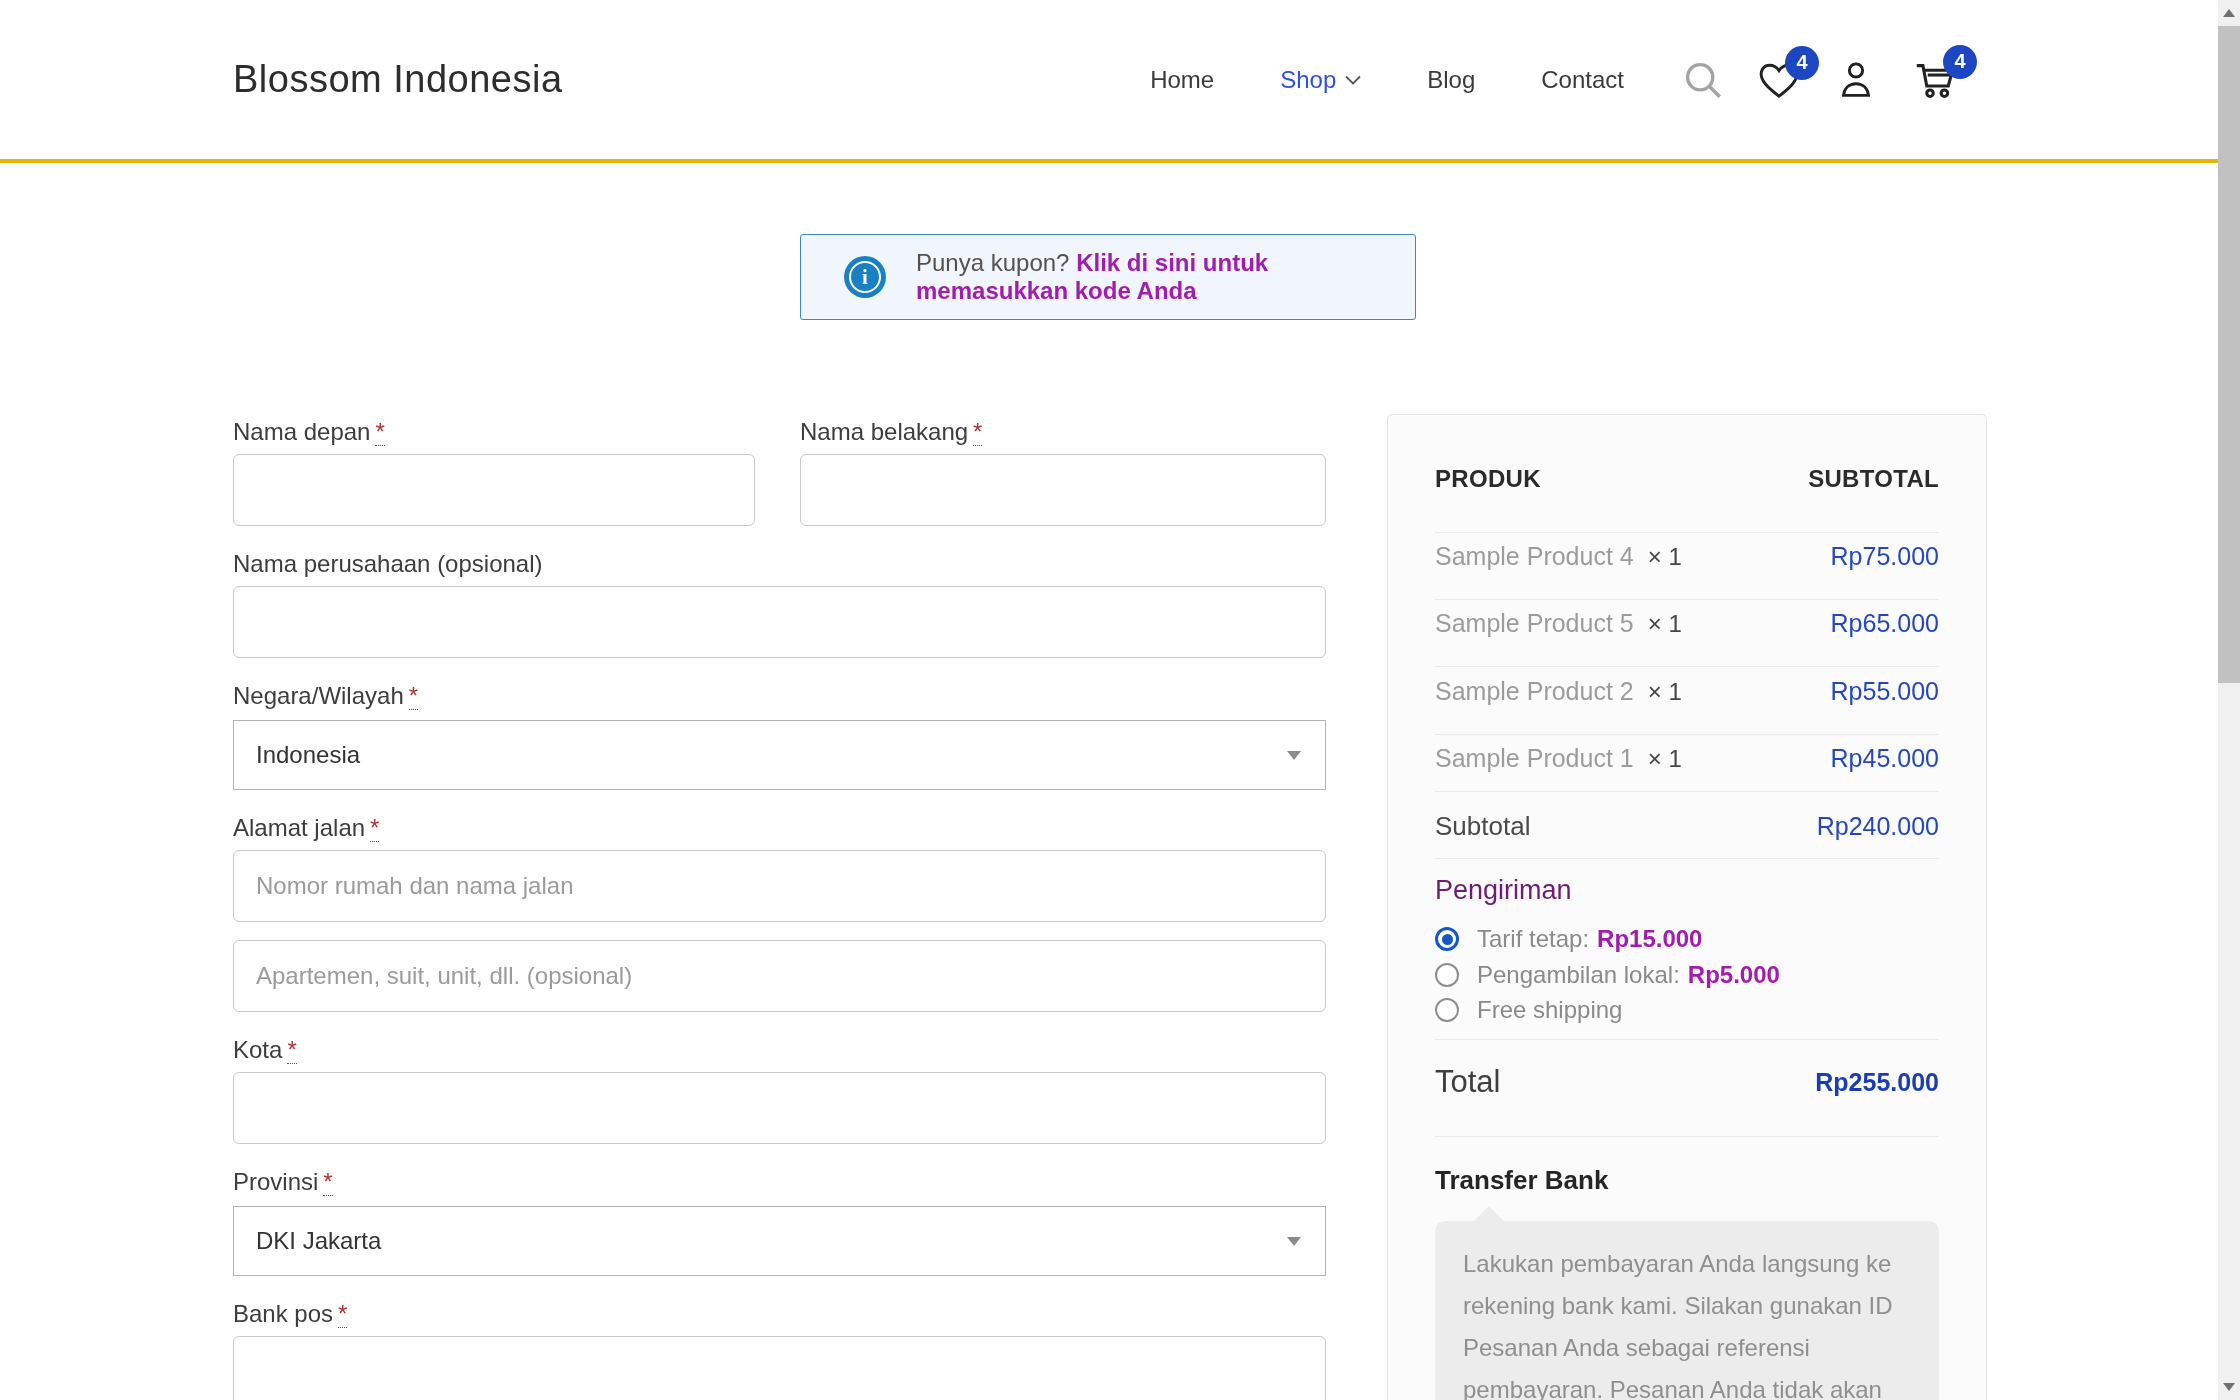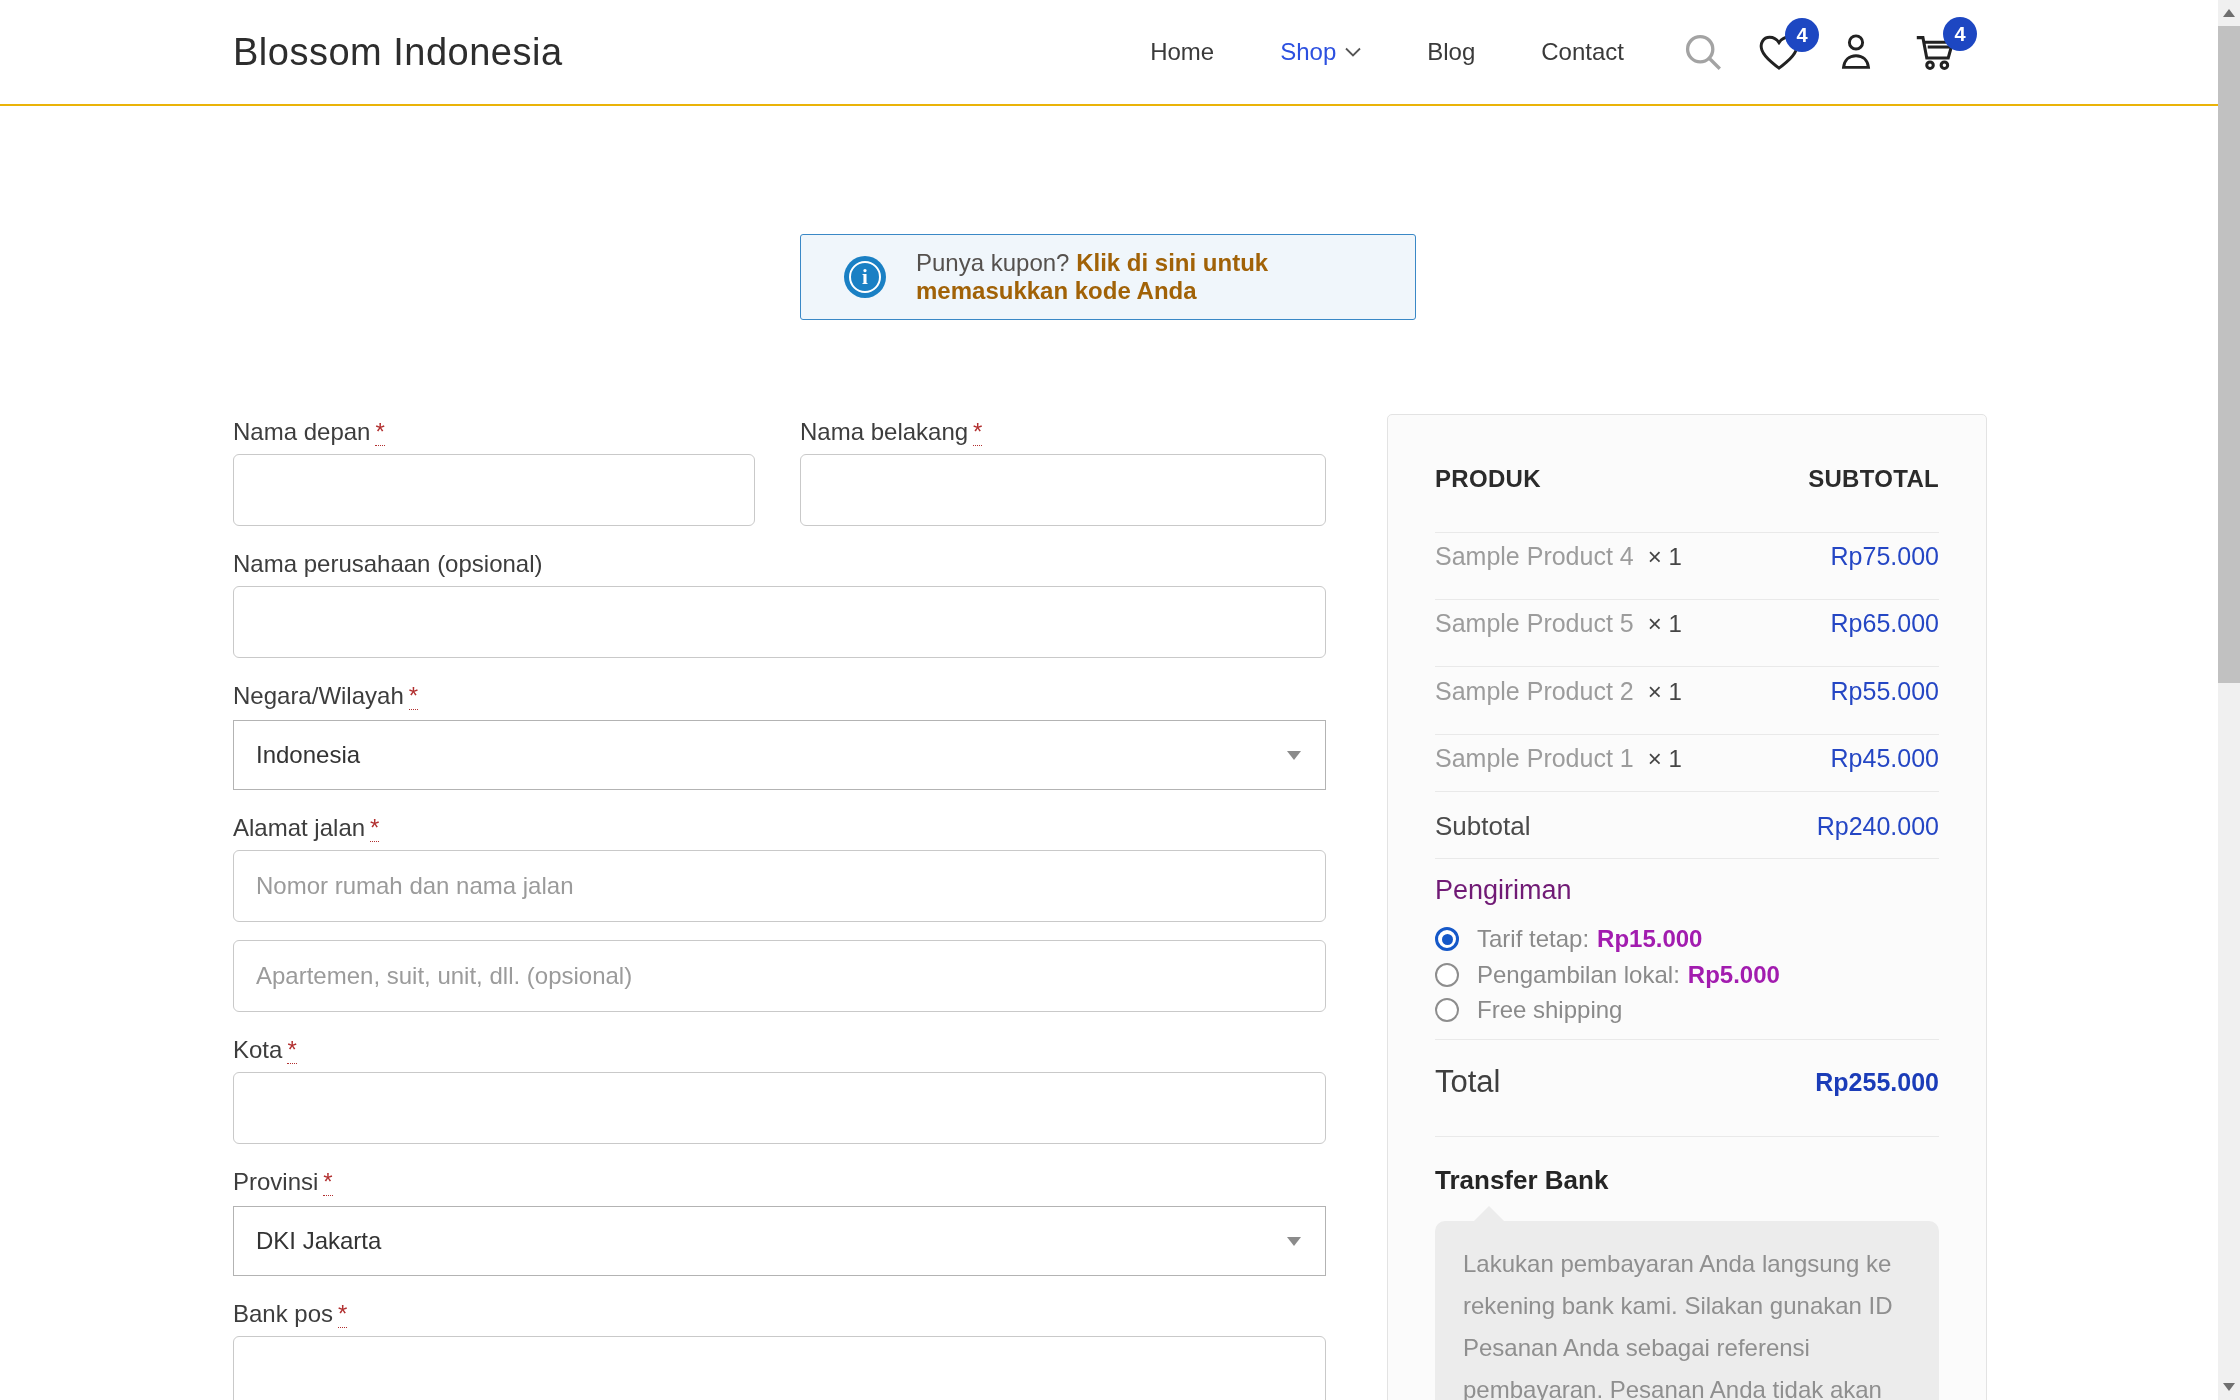--- a/index.html
+++ b/index.html
@@ -1,22 +1,22 @@
 <!DOCTYPE html>
 <html><head>
 <meta charset="utf-8">
 <style>
   * { margin:0; padding:0; box-sizing:border-box; }
   html,body { width:2240px; height:1400px; background:#fff; }
   body { font-family:"Liberation Sans","DejaVu Sans",sans-serif; color:#3c3c3c; }
   .page { position:relative; width:2240px; height:1400px; overflow:hidden; background:#fff; }
 
   
-  .site-header { position:absolute; top:0; left:0; width:2218px; height:106px;
-                 border-bottom:2px solid #eab308; display:flex; align-items:center;
+  .site-header { position:absolute; top:0; left:0; width:2218px; height:163px;
+                 border-bottom:4px solid #eab308; display:flex; align-items:center;
                  padding:0 258px 0 233px; background:#fff; z-index:5; }
   .logo { font-size:38px; font-weight:500; color:#2d2d2d; letter-spacing:.5px; white-space:nowrap; }
   .main-nav { margin-left:auto; display:flex; align-items:center; gap:66px; }
   .nav-link { font-size:24px; color:#3a3a3a; text-decoration:none; display:flex; align-items:center; gap:9px; cursor:pointer; }
   .nav-link.active { color:#2c50e0;justify-content:flex-end; }
   .caret { width:16px; height:10px; display:inline-block; }
   .header-icons { display:flex; align-items:center; gap:32px; margin-left:58px; }
   .icon-btn { position:relative; display:flex; align-items:center; justify-content:center; cursor:pointer; background:none; border:none; }
   .badge { position:absolute; top:-12px; right:-17px; min-width:34px; height:34px; border-radius:50%;
            background:#1d47c2; color:#fff; font-size:20px; font-weight:700;
@@ -25,21 +25,21 @@
   
   .coupon { position:absolute; left:800px; top:234px; width:616px; height:86px;
             background:#f0f6fb; border:1px solid #3a88c6; border-radius:3px;
             display:flex; align-items:center; padding:0 30px 0 43px; }
   .info-icon { width:42px; height:42px; border-radius:50%; background:#1a80c4; flex:0 0 42px;
                display:flex; align-items:center; justify-content:center; }
   .info-icon .ring { width:32px; height:32px; border:2.5px solid #fff; border-radius:50%;
                display:flex; align-items:center; justify-content:center;
                color:#fff; font-family:"Liberation Serif",serif; font-weight:700; font-size:21px; }
   .coupon-text { margin-left:30px; font-size:24px; color:#55514e; }
-  .coupon-link { font-weight:700; color:#a16207; cursor:pointer; }
+  .coupon-link { font-weight:700; color:#a21caf; cursor:pointer; }
 
   
   .checkout-form { position:absolute; left:233px; top:0; width:1093px; height:1400px; }
   .field { position:absolute; }
   .field label { display:block; font-size:24px; color:#3d3d3d; height:37px; line-height:30px; }
   .req { color:#b23030; text-decoration:none; border-bottom:1px dotted #b23030; margin-left:5px; font-style:normal; }
   .txt { width:100%; height:72px; border:1px solid #c9c9c9; border-radius:6px; background:#fff;
          font-size:24px; color:#333; padding:0 22px; font-family:inherit; outline:none; }
   .txt::placeholder { color:#9b9b9b; opacity:1; }
   .sel { position:relative; width:100%; height:70px; border:1px solid #b3b3b3; background:#fff;

